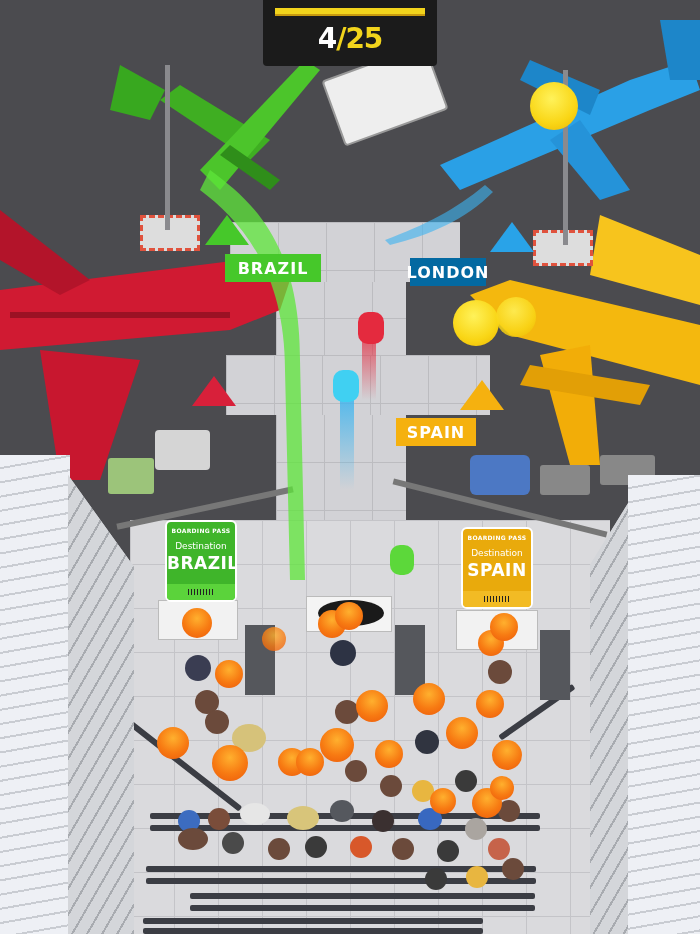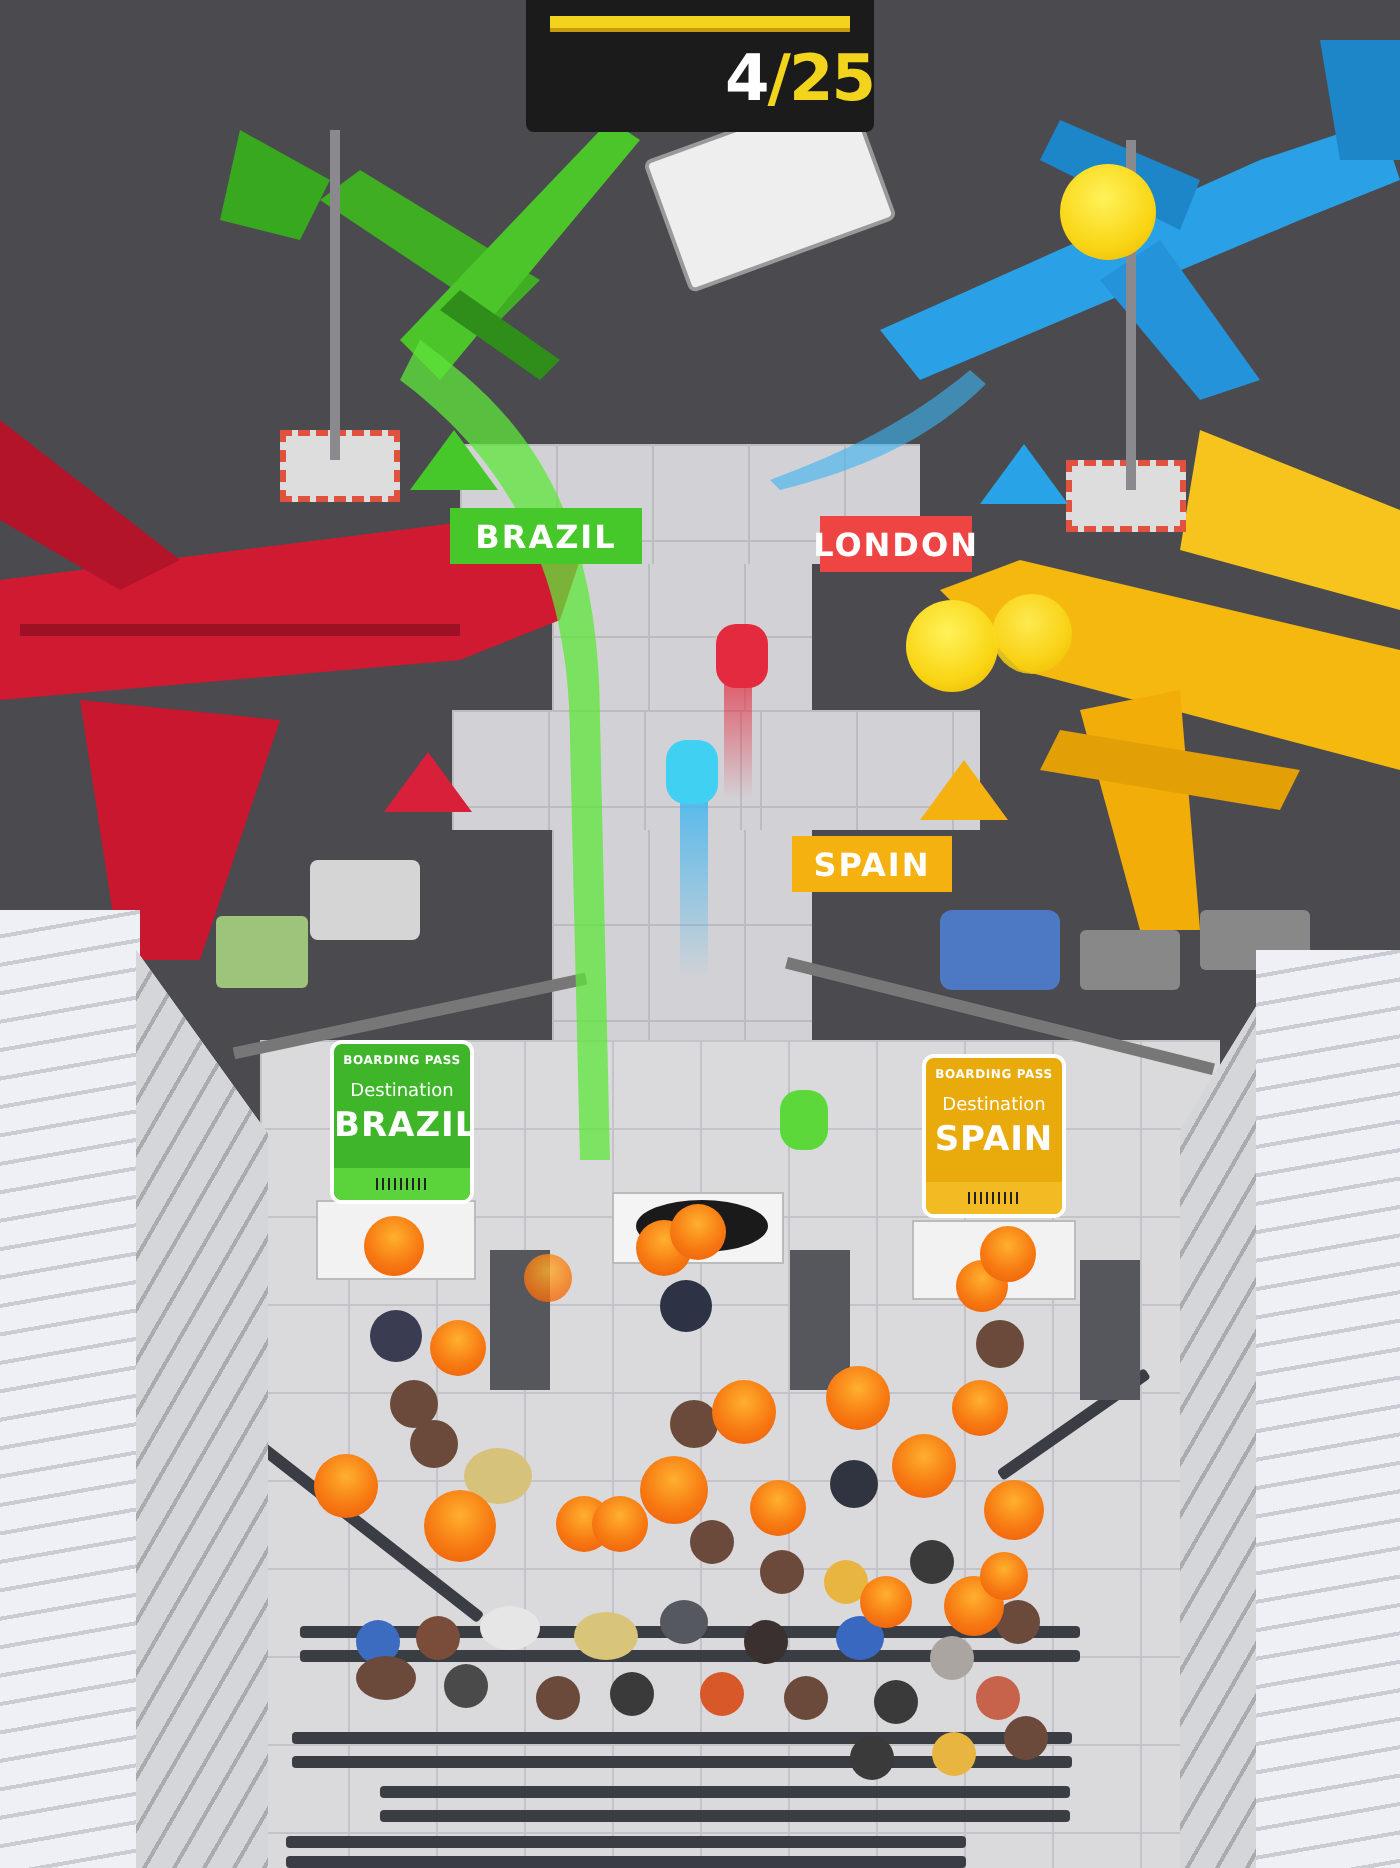--- a/index.html
+++ b/index.html
@@ -25,21 +25,21 @@
     background-image: repeating-linear-gradient(170deg, #eef0f5 0 12px, #c9ccd2 12px 14px);
   }
   .wall-side {
     background-color: #d4d6da;
     background-image: repeating-linear-gradient(120deg, #d4d6da 0 11px, #a8abb0 11px 13px);
   }
 
   
   .hud { left: 263px; top: 0; width: 174px; height: 66px; background: #1b1b1b; border-radius: 0 0 4px 4px; z-index: 50; }
   .hud-bar { position: absolute; left: 12px; top: 8px; width: 150px; height: 8px; background: #f2d41c; border-bottom: 2px solid #c89a0e; }
-  .hud-count { position: absolute; left: 0; right: 0; top: 16px; text-align: right; font-family: "DejaVu Sans", sans-serif; font-weight: bold; font-size: 32px; letter-spacing: -1px; line-height: 46px; }
+  .hud-count { position: absolute; left: 0; right: 0; top: 16px; text-align: center; font-family: "DejaVu Sans", sans-serif; font-weight: bold; font-size: 28px; letter-spacing: -1px; line-height: 46px; }
   .hud-count .cur { color: #ffffff; }
   .hud-count .sep, .hud-count .tot { color: #f2d41c; }
 
   
   .dir-sign { font-family: "DejaVu Sans", sans-serif; font-weight: bold; color: #fff; font-size: 16px; letter-spacing: 1px; display: flex; align-items: center; justify-content: center; z-index: 12; }
 
   
   .pass { width: 72px; height: 82px; border-radius: 6px; overflow: hidden; z-index: 20; text-align: center; color: #fff; font-family: "DejaVu Sans", sans-serif; border: 2px solid #fff; }
   .pass .bp-head { font-size: 6px; font-weight: bold; padding-top: 5px; letter-spacing: .3px; }
   .pass .bp-dest { font-size: 9px; margin-top: 7px; }
@@ -114,21 +114,21 @@
   <div class="abs" style="left:165px;top:65px;width:5px;height:165px;background:#8a8a8e;z-index:7;"></div>
   <div class="abs" style="left:140px;top:215px;width:60px;height:36px;background:#ddd;border:3px dashed #e0523d;z-index:6;"></div>
   <div class="abs" style="left:563px;top:70px;width:5px;height:175px;background:#8a8a8e;z-index:7;"></div>
   <div class="abs" style="left:533px;top:230px;width:60px;height:36px;background:#ddd;border:3px dashed #e0523d;z-index:6;"></div>
 
   <div class="abs dir-sign" style="left:225px;top:254px;width:96px;height:28px;background:#46c82a;">
     <span>BRAZIL</span>
   </div>
   <div class="abs" style="left:205px;top:215px;width:0;height:0;border-left:22px solid transparent;border-right:22px solid transparent;border-bottom:30px solid #46c82a;z-index:12;"></div>
 
-  <div class="abs dir-sign" style="left:410px;top:258px;width:76px;height:28px;background:#ef4444;">
+  <div class="abs dir-sign" style="left:410px;top:258px;width:76px;height:28px;background:#0369a1;">
     <span>LONDON</span>
   </div>
   <div class="abs" style="left:490px;top:222px;width:0;height:0;border-left:22px solid transparent;border-right:22px solid transparent;border-bottom:30px solid #29a3e8;z-index:12;"></div>
 
   <div class="abs" style="left:192px;top:376px;width:0;height:0;border-left:22px solid transparent;border-right:22px solid transparent;border-bottom:30px solid #d8203a;z-index:12;"></div>
 
   <div class="abs dir-sign" style="left:396px;top:418px;width:80px;height:28px;background:#f5b10f;">
     <span>SPAIN</span>
   </div>
   <div class="abs" style="left:460px;top:380px;width:0;height:0;border-left:22px solid transparent;border-right:22px solid transparent;border-bottom:30px solid #f5b10f;z-index:12;"></div>

